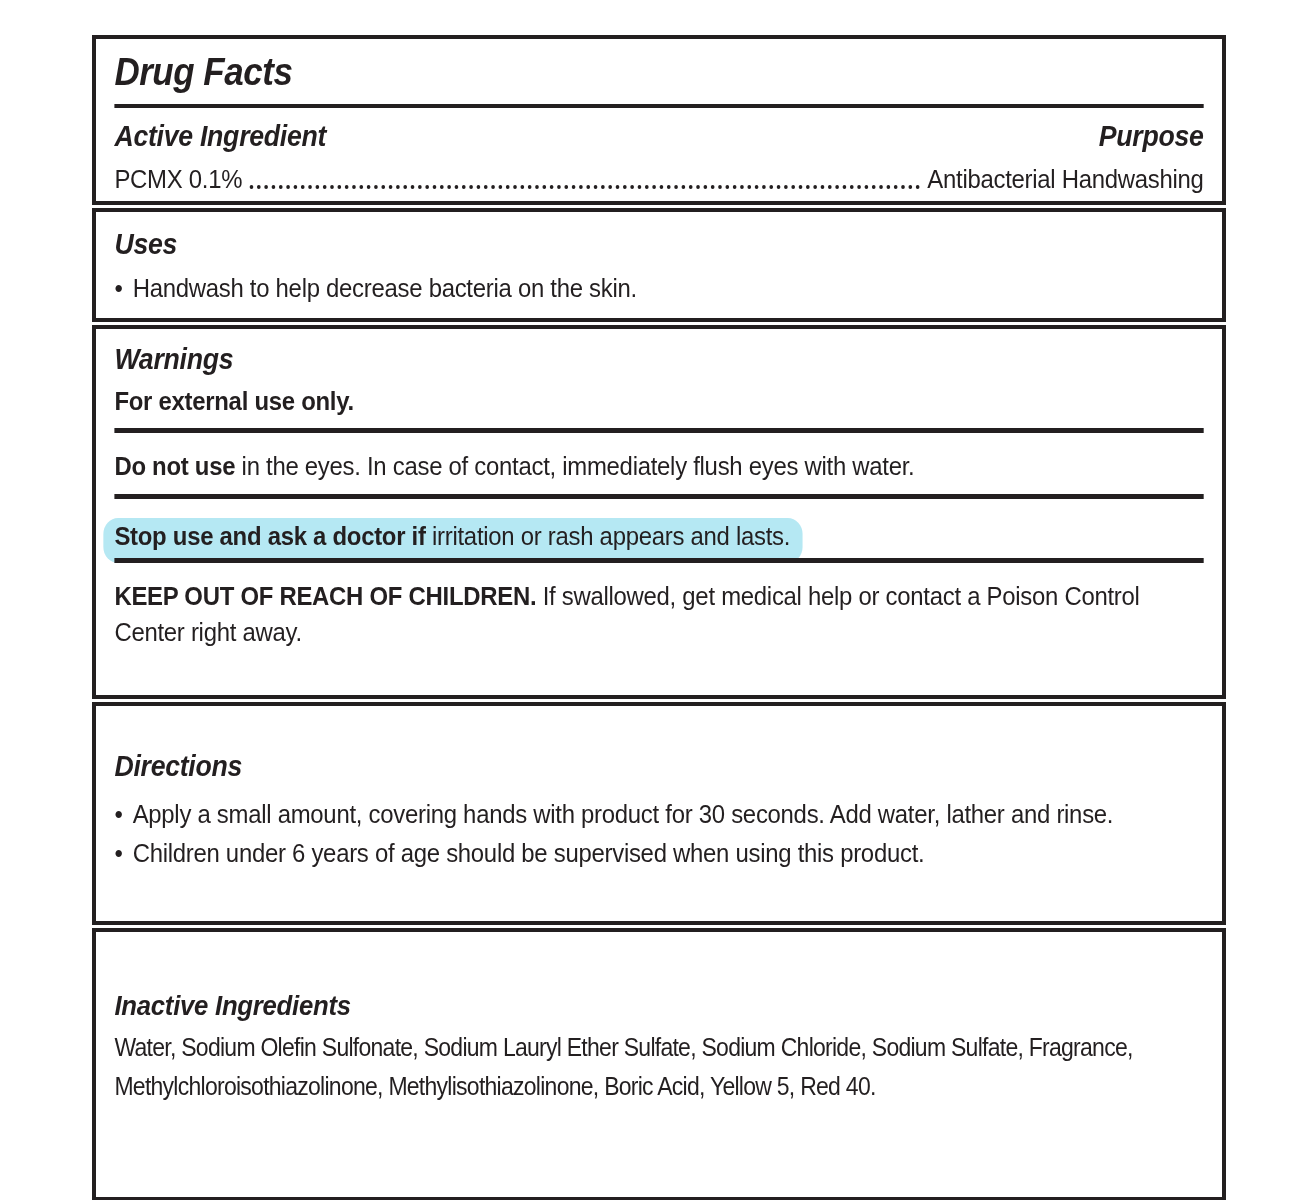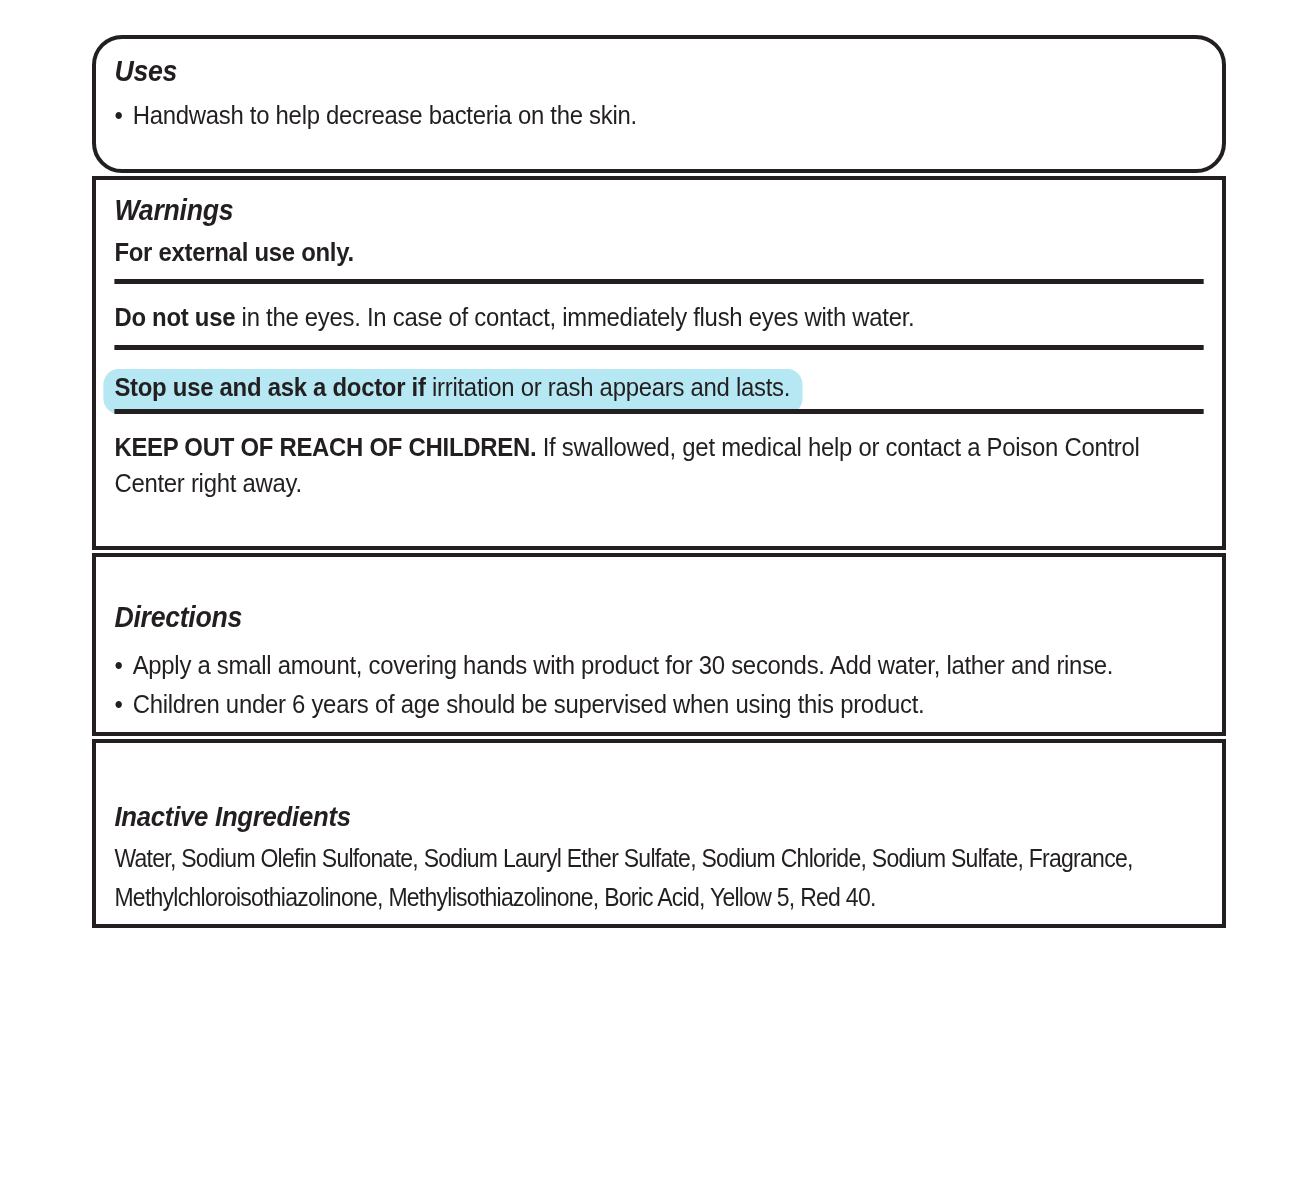--- a/index.html
+++ b/index.html
@@ -27,24 +27,24 @@
   }
   
   .cond {
     width: 108.7%;
     transform: scaleX(0.92);
     transform-origin: left top;
     box-sizing: border-box;
     padding: 0 20px;
   }
   .box-drugfacts { height: 170px; }
-  .box-uses      { height: 138px; border-radius: 30px; }
+  .box-uses      { height: 114px; }
   .box-warnings  { height: 374px; }
-  .box-directions{ height: 183px; }
-  .box-inactive  { height: 189px; }
+  .box-directions{ height: 223px; }
+  .box-inactive  { height: 273px; }
 
   .page-title {
     font-size: 38px;
     font-weight: bold;
     font-style: italic;
     letter-spacing: -0.5px;
     margin: 12px 0 0 0;
   }
   .title-rule {
     height: 4px;
@@ -139,20 +139,35 @@
   }
 
   .u-heading { margin-top: 16px; }
   .u-item    { margin-top: 10px; }
 </style>
 </head>
 <body>
 
 <div class="sheet">
 
+  <div class="box box-drugfacts">
+    <div class="cond">
+      <h1 class="page-title">Drug Facts</h1>
+      <div class="title-rule"></div>
+      <div class="ai-head-row">
+        <span>Active Ingredient</span>
+        <span>Purpose</span>
+      </div>
+      <div class="leader-row">
+        <span>PCMX 0.1%</span>
+        <span class="leader"></span>
+        <span>Antibacterial Handwashing</span>
+      </div>
+    </div>
+  </div>
 
   <div class="box box-uses">
     <div class="cond">
       <h2 class="section-heading u-heading">Uses</h2>
       <div class="bullet-item u-item">
         <span class="bullet-dot">•</span>
         <span>Handwash to help decrease bacteria on the skin.</span>
       </div>
     </div>
   </div>

